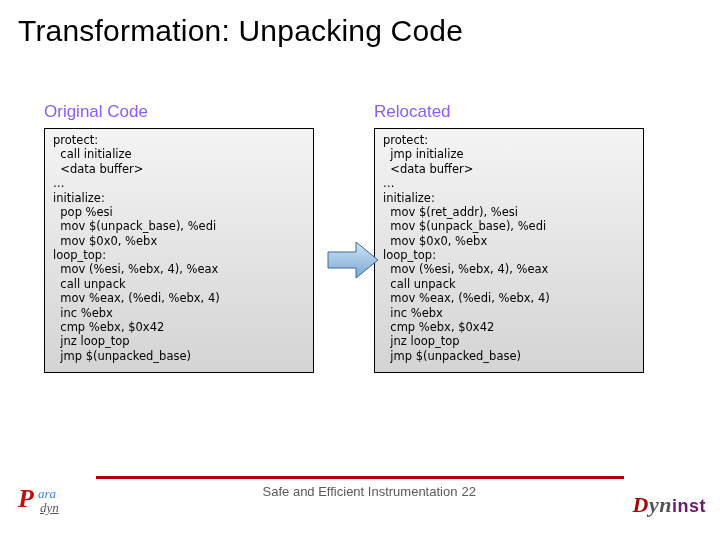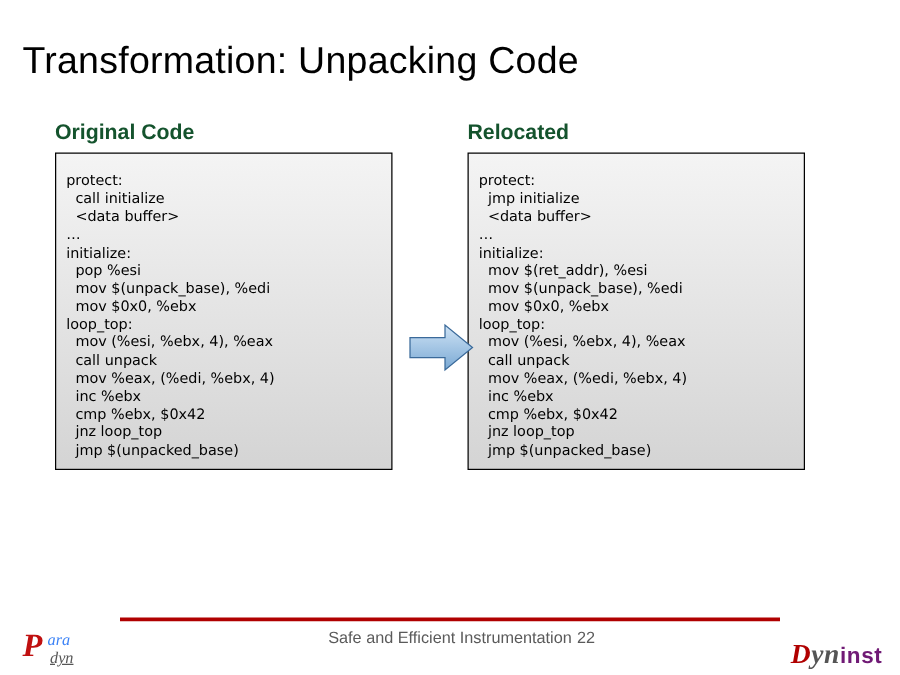--- a/index.html
+++ b/index.html
@@ -1,25 +1,25 @@
 <!DOCTYPE html>
 <html><head>
 <meta charset="utf-8">
 <style>
   * { box-sizing: border-box; margin: 0; padding: 0; }
   html, body { width: 720px; height: 540px; font-family: Arial, Helvetica, sans-serif; background: #fff; }
   .slide { width: 720px; height: 540px; position: relative; }
-  .title { font-size: 30px; font-weight: 400; color: #000; padding: 14px 0 0 18px; letter-spacing: 0.2px; margin-top: 18px; }
+  .title { font-size: 30px; font-weight: 400; color: #000; padding: 14px 0 0 18px; letter-spacing: 0.2px; }
   .columns { display: flex; padding: 30px 40px 0 44px; gap: 60px; }
   .col { flex: 0 0 auto; width: 270px; }
-  .col-head { font-size: 17px; font-weight: 700; color: #14532d; margin-bottom: 6px; }
+  .col-head { font-size: 17px; font-weight: 400; color: #8b5cf6; margin-bottom: 6px; margin-top: 24px; }
   .codebox {
     border: 1.5px solid #000;
     background: linear-gradient(to bottom, #f4f4f4 0%, #d4d4d4 100%);
-    padding: 14px 8px 8px 8px;
+    padding: 4px 8px 8px 8px;
     font-family: "Verdana", "DejaVu Sans", sans-serif;
     font-size: 11.5px;
     line-height: 1.25;
     white-space: pre;
     color: #000;
     min-height: 245px;
   }
   .arrow {
     position: absolute;
     left: 326px; top: 240px;

